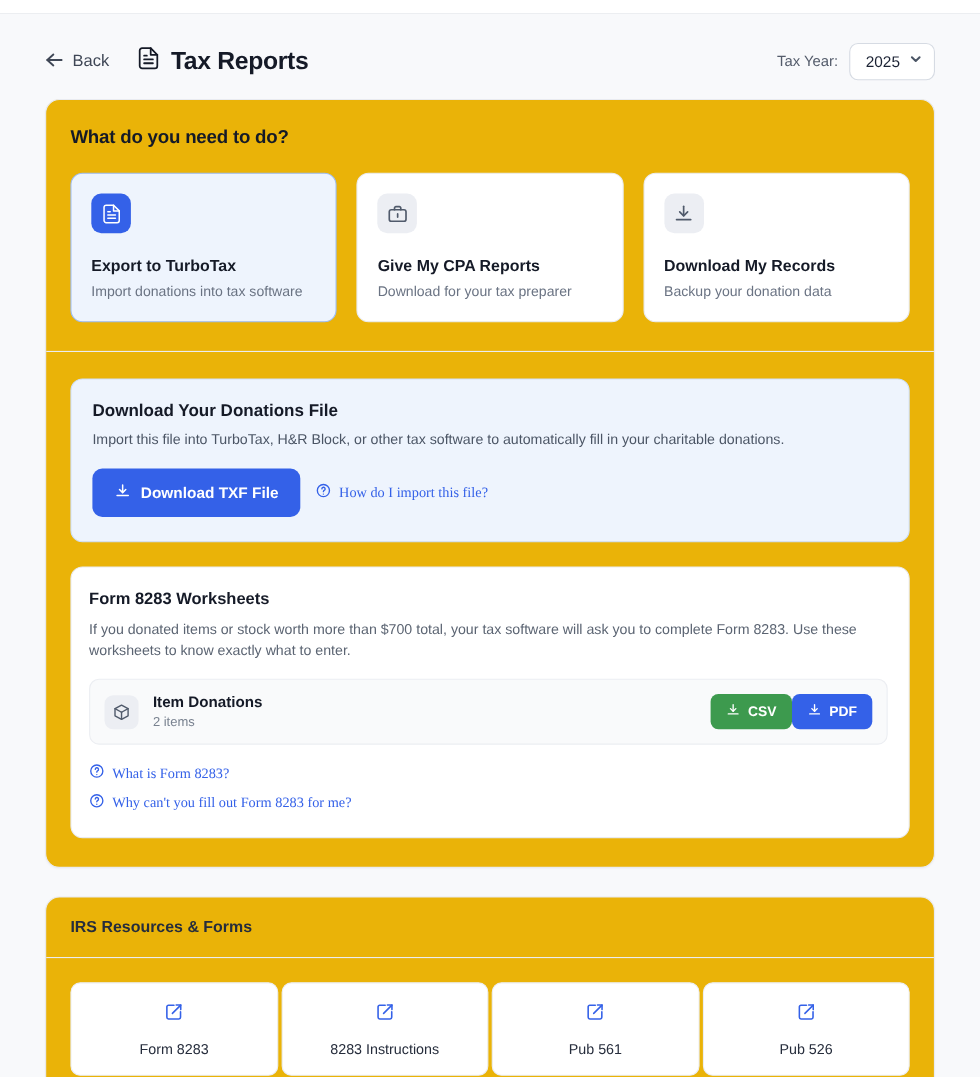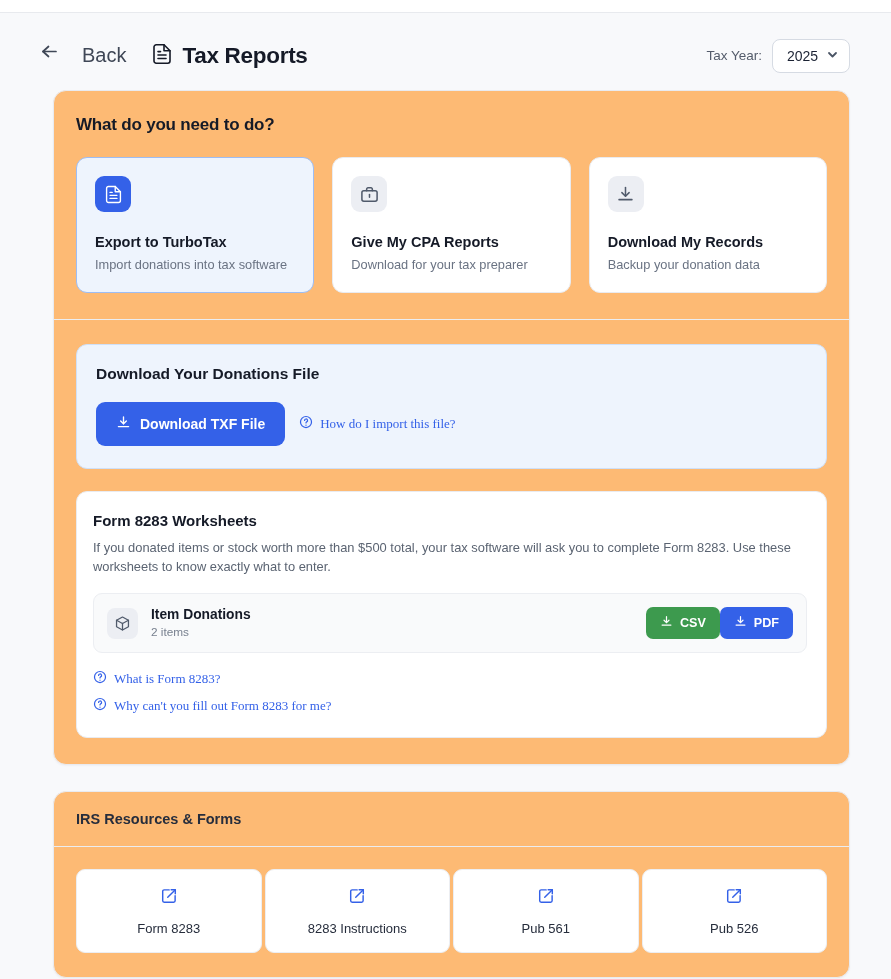--- a/index.html
+++ b/index.html
@@ -20,22 +20,22 @@
     position: relative;
   }
 
   
   .header {
     height: 77px;
     display: flex; align-items: center;
     padding-top: 8px;
   }
   .back-link {
-    display: flex; gap: 24px;
-    color: #3f4756; font-size: 20px;
+    display: flex; align-items: center; gap: 8px;
+    color: #3f4756; font-size: 15px;
     cursor: pointer; user-select: none;
   }
   .back-link .arrow { font-size: 15px; line-height: 1; display: block; }
   .title-wrap {
     display: flex; align-items: center; gap: 10px;
     margin-left: 26px;
   }
   .page-title {
     font-size: 22.5px; font-weight: 700; color: #151a27;
     letter-spacing: -0.3px;
@@ -55,25 +55,24 @@
   }
   .year-box { position: relative; display: inline-block; }
   .year-box .chev {
     position: absolute; right: 11px; top: 50%;
     transform: translateY(-50%); pointer-events: none;
     color: #4b5565;
   }
 
   
   .card {
-    background: #fdba74;
+    background: #eab308;
     border: 1px solid #e9ebf0;
     border-radius: 13px;
     box-shadow: 0 1px 2px rgba(16,24,40,.04);
-    margin-left: 12px;
   }
   .section-pad { padding: 24px 22px 26px 22px; }
   .section-title {
     font-size: 17px; font-weight: 700; color: #151a27;
     letter-spacing: -0.2px;
   }
 
   
   .tiles {
     display: grid;
@@ -266,20 +265,21 @@
 
       </div>
     </div>
 
     <div class="divider"></div>
 
     <div class="section-pad">
 
       <div class="blue-panel">
         <div class="bp-title">Download Your Donations File</div>
+        <div class="bp-desc">Import this file into TurboTax, H&amp;R Block, or other tax software to automatically fill in your charitable donations.</div>
         <div class="bp-row">
           <button class="btn-primary">
             <span>
               <svg width="15" height="15" viewBox="0 0 20 20" fill="none" stroke="#ffffff" stroke-width="1.8" stroke-linecap="round" stroke-linejoin="round">
                   <path d="M10 2.6v9"></path>
                   <path d="M6.2 8l3.8 3.8L13.8 8"></path>
                   <path d="M3.2 15.4h13.6"></path>
                 </svg>
             </span>
             <span>Download TXF File</span>
@@ -292,21 +292,21 @@
                   <path d="M8 11.6h.01"></path>
                 </svg>
             </span>
             <span>How do I import this file?</span>
           </span>
         </div>
       </div>
 
       <div class="ws-card" style="margin-top:22px;padding-left:16px;">
         <div class="ws-title">Form 8283 Worksheets</div>
-        <div class="ws-desc">If you donated items or stock worth more than $500 total, your tax software will ask you to complete Form 8283. Use these worksheets to know exactly what to enter.</div>
+        <div class="ws-desc">If you donated items or stock worth more than $700 total, your tax software will ask you to complete Form 8283. Use these worksheets to know exactly what to enter.</div>
 
         <div class="ws-row">
           <div class="ws-row-ico">
             <svg width="17" height="17" viewBox="0 0 20 20" fill="none" stroke="currentColor" stroke-width="1.5" stroke-linecap="round" stroke-linejoin="round">
                 <path d="M10 2.4 17 6.2v7.6L10 17.6 3 13.8V6.2z"></path>
                 <path d="M3 6.2 10 10l7-3.8"></path>
                 <path d="M10 10v7.6"></path>
               </svg>
           </div>
           <div>

